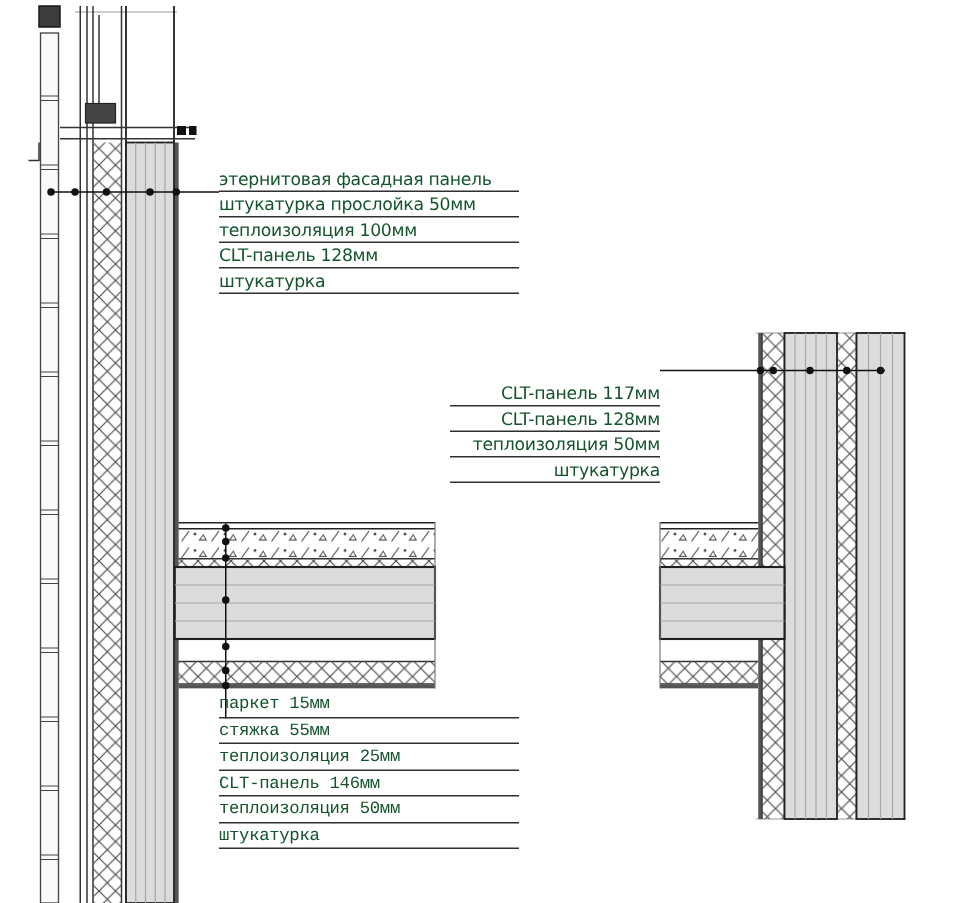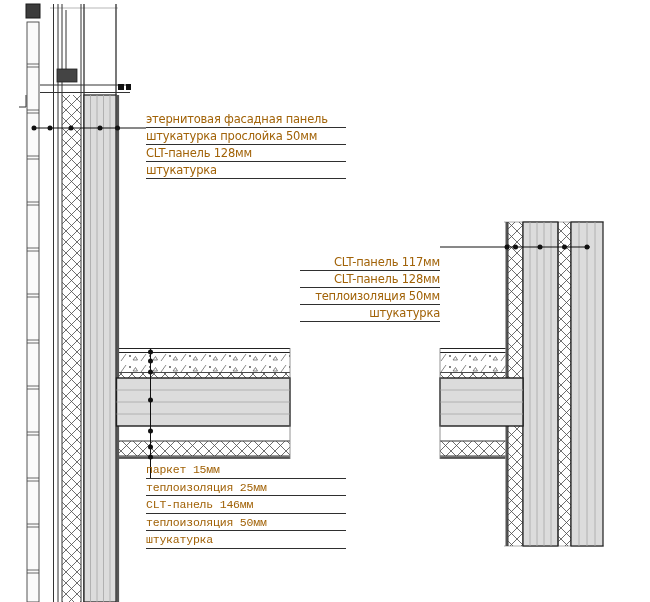--- a/index.html
+++ b/index.html
@@ -1,18 +1,18 @@
 <!DOCTYPE html>
 <html><head>
 <meta charset="utf-8">
 <style>
   html,body{margin:0;padding:0;background:#fff;}
   .stage{
     position:relative;width:650px;height:602px;background:#fff;overflow:hidden;
-    font-family:"DejaVu Sans","Liberation Sans",sans-serif;color:#a16207;
+    font-family:"DejaVu Sans","Liberation Sans",sans-serif;color:#14532d;
   }
   .stage svg{position:absolute;left:0;top:0;}
   .callout{position:absolute;}
   .crow{
     box-sizing:border-box;display:flex;align-items:flex-end;
     border-bottom:1px solid #2f2f2f;padding-bottom:2px;
     font-size:11.5px;letter-spacing:-0.2px;white-space:nowrap;line-height:1;
   }
   .callout-top{left:146px;top:111px;width:200px;}
   .callout-top .crow{height:17px;}
@@ -146,32 +146,34 @@
       <circle cx="150.5" cy="400" r="2.5" fill="#111"></circle>
       <circle cx="150.5" cy="431" r="2.5" fill="#111"></circle>
       <circle cx="150.5" cy="447" r="2.5" fill="#111"></circle>
       <circle cx="150.5" cy="457" r="2.5" fill="#111"></circle>
     </g>
   </svg>
 
   <div class="callout callout-top">
     <div class="crow">этернитовая фасадная панель</div>
     <div class="crow">штукатурка прослойка 50мм</div>
+    <div class="crow">теплоизоляция 100мм</div>
     <div class="crow">CLT-панель 128мм</div>
     <div class="crow">штукатурка</div>
   </div>
 
   <div class="callout callout-mid">
     <div class="crow">CLT-панель 117мм</div>
     <div class="crow">CLT-панель 128мм</div>
     <div class="crow">теплоизоляция 50мм</div>
     <div class="crow">штукатурка</div>
   </div>
 
   <div class="callout callout-bottom">
     <div class="crow">паркет 15мм</div>
+    <div class="crow">стяжка 55мм</div>
     <div class="crow">теплоизоляция 25мм</div>
     <div class="crow">CLT-панель 146мм</div>
     <div class="crow">теплоизоляция 50мм</div>
     <div class="crow">штукатурка</div>
   </div>
 
 </div>
 
 </body></html>

